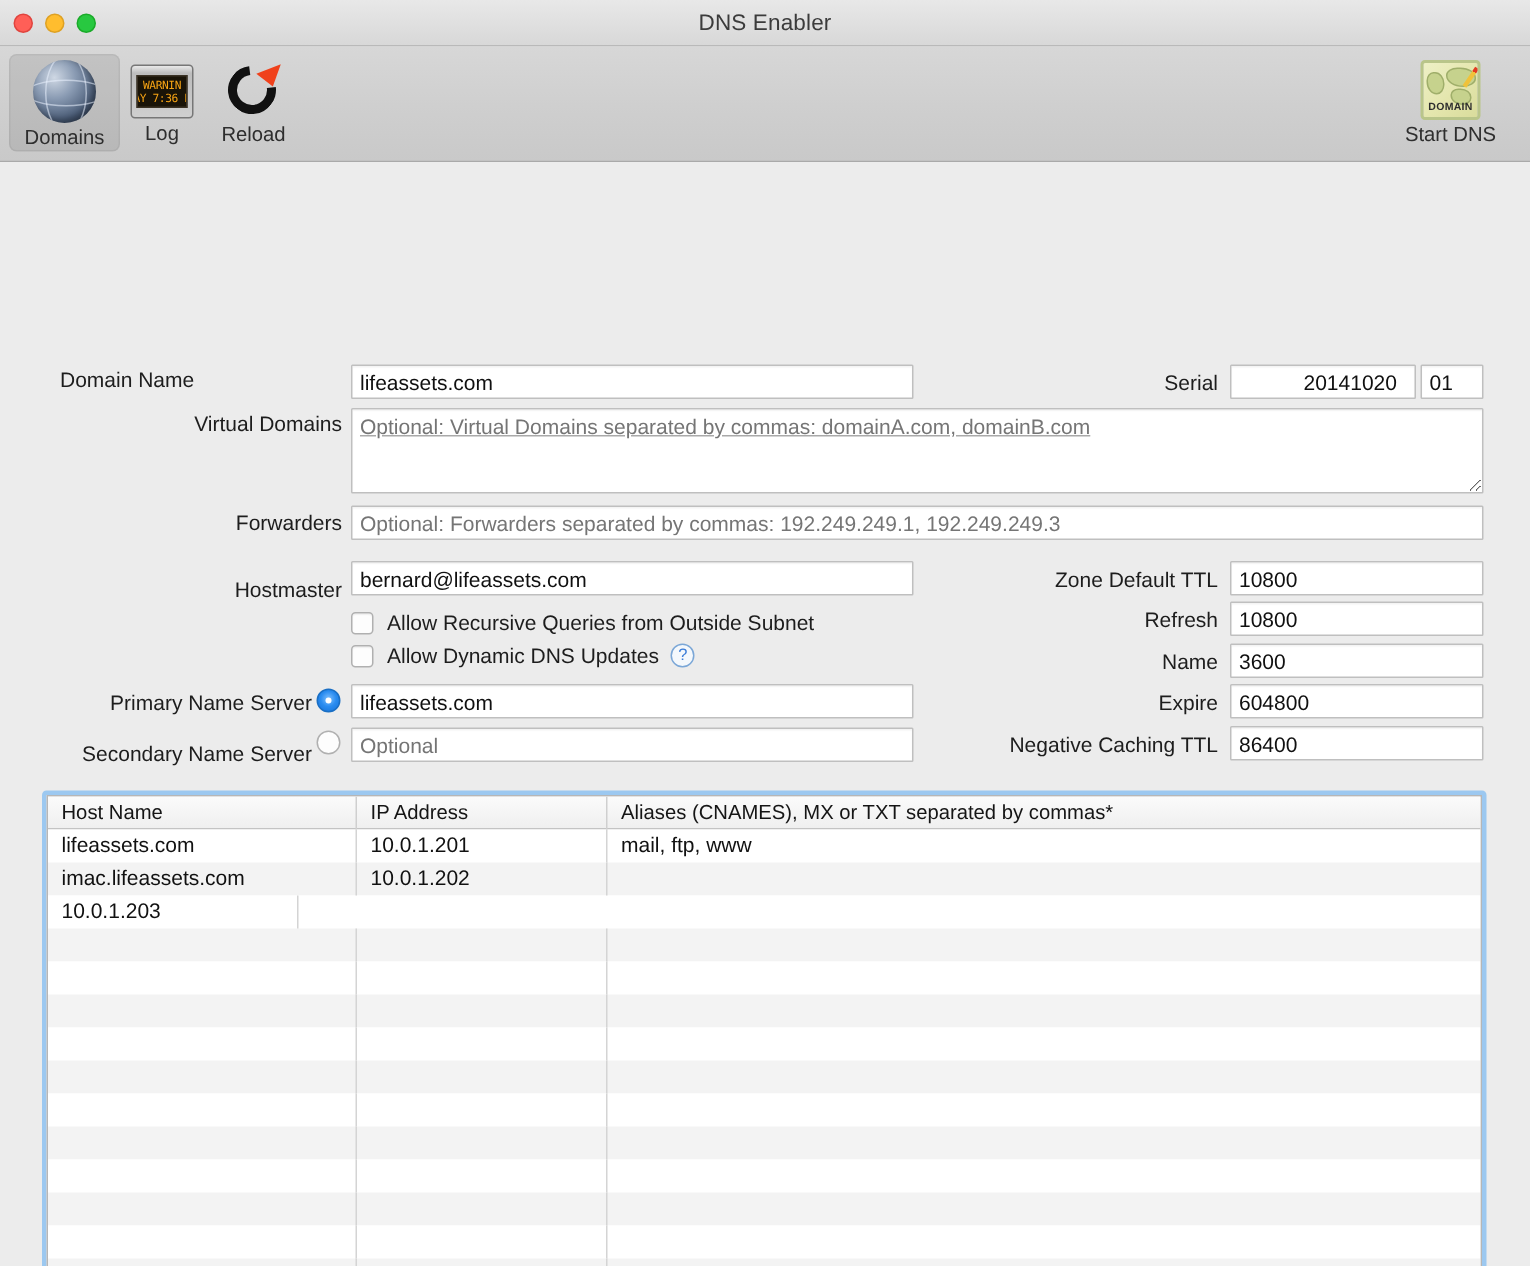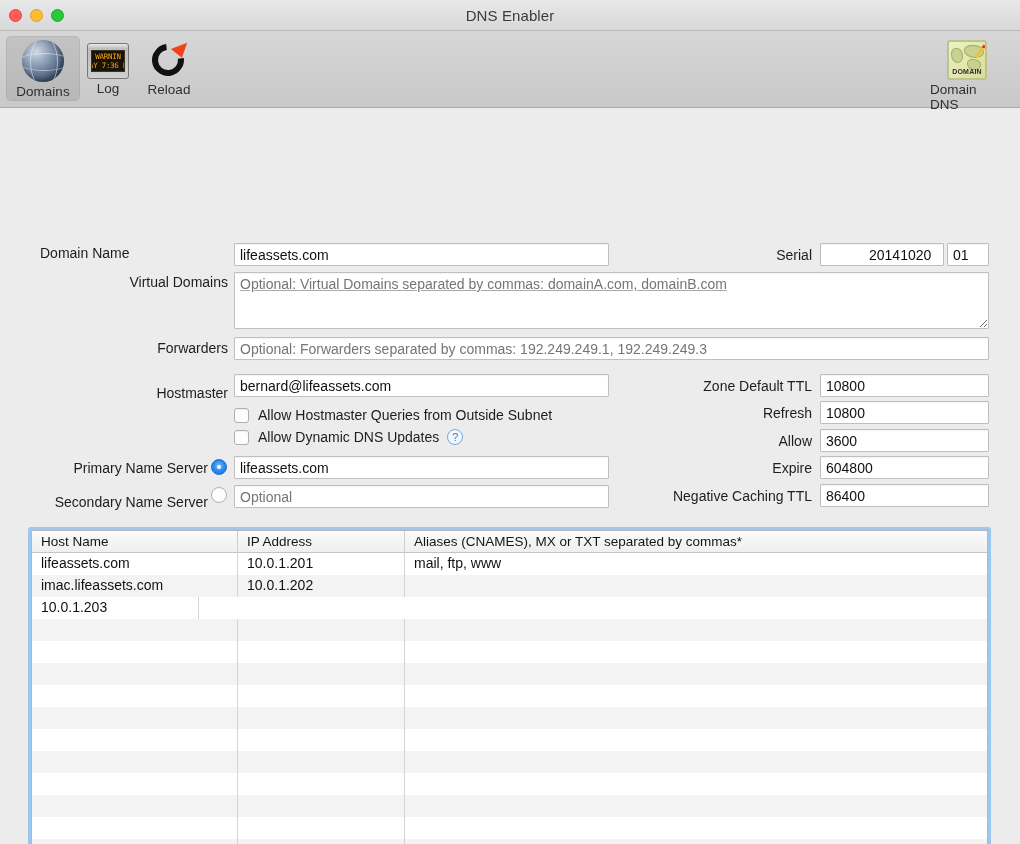--- a/index.html
+++ b/index.html
@@ -250,21 +250,21 @@
     </div>
 
     <div class="tbitem" id="tb-start">
       <div class="icon-map">
         <div class="land l1"></div>
           <div class="land l2"></div>
           <div class="land l3"></div>
         <div class="pencil"></div>
         <div class="domain-text">DOMAIN</div>
       </div>
-      <div class="tblabel">Domain DNS</div>
+      <div class="tblabel">Start DNS</div>
     </div>
   </div>
 
   <div id="content">
 
     <div class="row" id="lbl-domain">
       <span class="lbl">Domain Name</span>
     </div>
     <input class="fld" id="f-domain" readonly="" value="lifeassets.com" style="">
 
@@ -278,21 +278,21 @@
     </div>
     <input class="fld ph" id="f-forwarders" readonly="" placeholder="Optional: Forwarders separated by commas: 192.249.249.1, 192.249.249.3" style="">
 
     <div class="row" id="lbl-hostmaster">
       <span class="lbl">Hostmaster</span>
     </div>
     <input class="fld" id="f-hostmaster" readonly="" value="bernard@lifeassets.com" style="">
 
     <div id="cb-recursive">
       <div class="cbox"></div>
-      <span class="cblabel">Allow Hostmaster Queries from Outside Subnet</span>
+      <span class="cblabel">Allow Recursive Queries from Outside Subnet</span>
     </div>
 
     <div id="cb-dynamic">
       <div class="cbox"></div>
       <span class="cblabel">Allow Dynamic DNS Updates</span>
       <span class="helpbtn">?</span>
     </div>
 
     <div class="row" id="lbl-primary">
       <span class="lbl">Primary Name Server</span>
@@ -316,21 +316,21 @@
       <span class="lbl">Zone Default TTL</span>
     </div>
     <input class="fld" id="f-zonettl" readonly="" value="10800" style="">
 
     <div class="row" id="lbl-refresh">
       <span class="lbl">Refresh</span>
     </div>
     <input class="fld" id="f-refresh" readonly="" value="10800" style="">
 
     <div class="row" id="lbl-retry">
-      <span class="lbl">Allow</span>
+      <span class="lbl">Name</span>
     </div>
     <input class="fld" id="f-retry" readonly="" value="3600" style="">
 
     <div class="row" id="lbl-expire">
       <span class="lbl">Expire</span>
     </div>
     <input class="fld" id="f-expire" readonly="" value="604800" style="">
 
     <div class="row" id="lbl-negttl">
       <span class="lbl">Negative Caching TTL</span>

